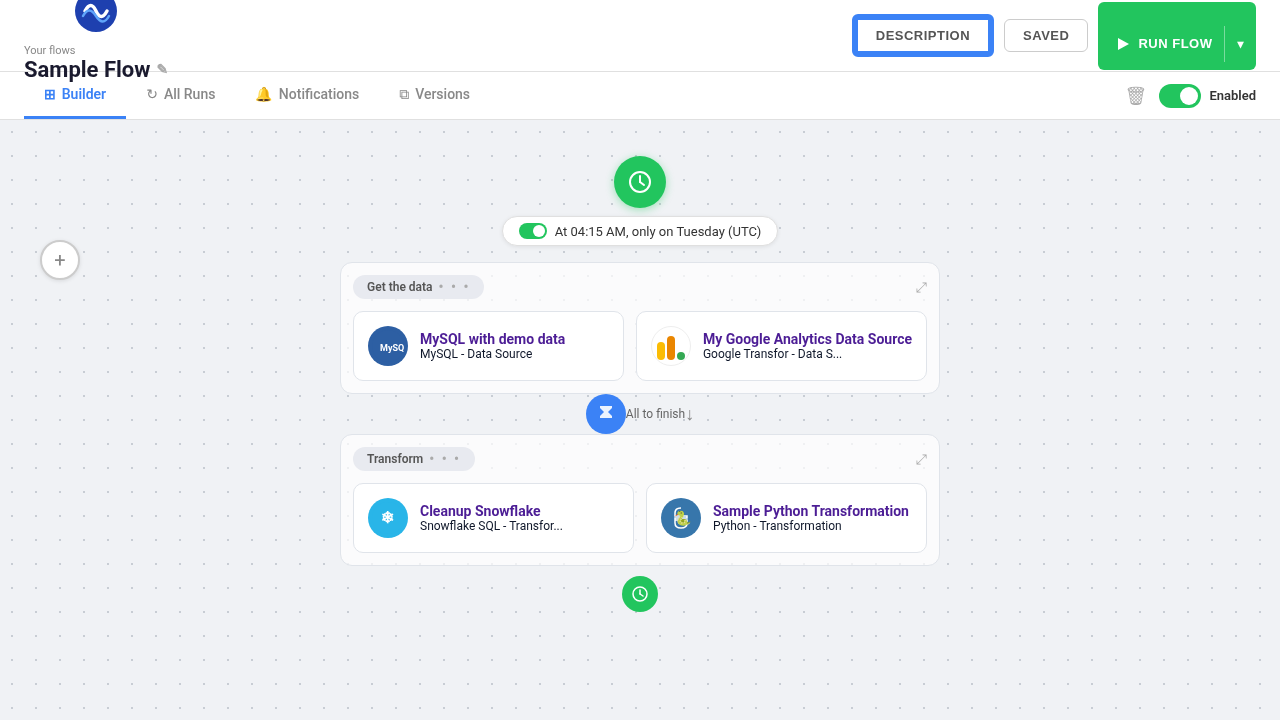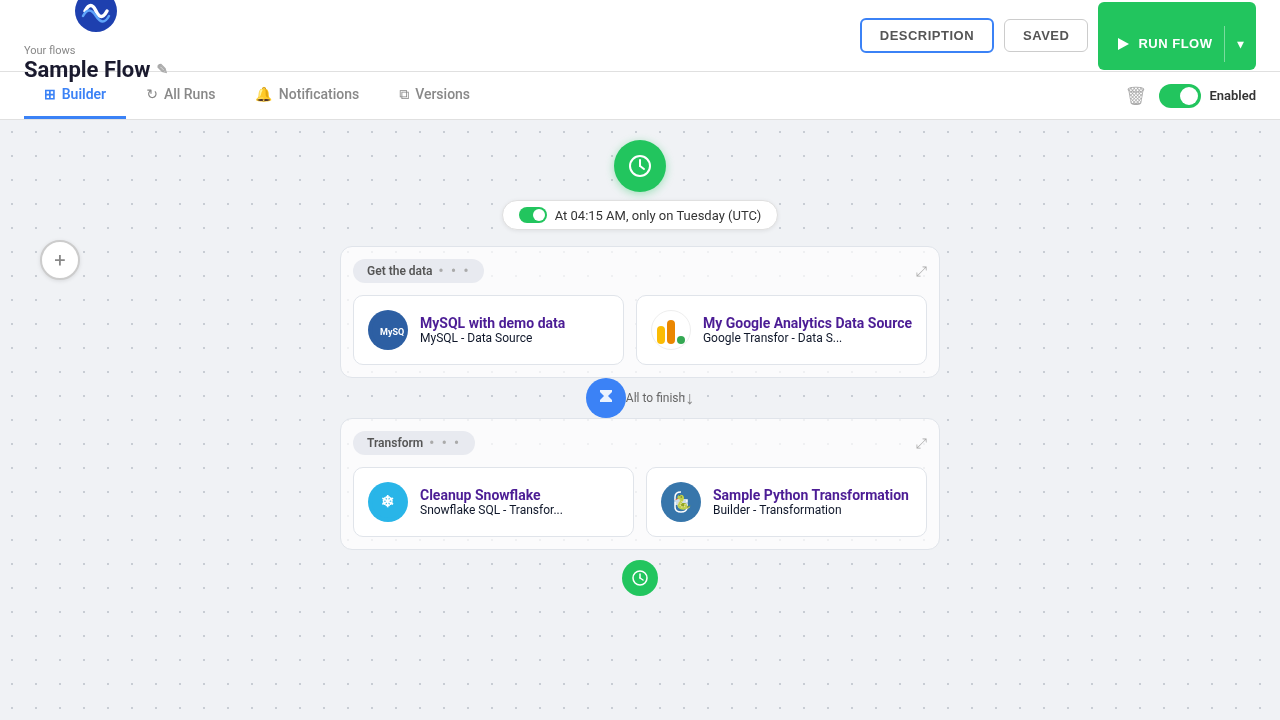--- a/index.html
+++ b/index.html
@@ -54,21 +54,21 @@
       font-size: 14px;
       cursor: pointer;
     }
     .header-actions {
       margin-left: auto;
       display: flex;
       align-items: center;
       gap: 10px;
     }
     .btn-description {
-      border: 2px solid #3b82f6;
+      border: 6px solid #3b82f6;
       background: #fff;
       color: #555;
       padding: 8px 18px;
       border-radius: 6px;
       font-size: 13px;
       font-weight: 600;
       cursor: pointer;
       letter-spacing: 0.5px;
       text-transform: uppercase;
     }
@@ -220,21 +220,21 @@
     }
 
     
     .flow-center {
       position: absolute;
       left: 50%;
       transform: translateX(-50%);
       display: flex;
       flex-direction: column;
       align-items: center;
-      top: 20px;
+      top: 36px;
       width: 620px;
     }
 
     
     .schedule-node {
       width: 52px;
       height: 52px;
       border-radius: 50%;
       background: #22c55e;
       display: flex;
@@ -555,21 +555,21 @@
           <div class="node-logo python">
             <svg width="36" height="36" viewBox="0 0 36 36">
               <circle cx="18" cy="18" r="18" fill="#3776ab"></circle>
 
               <path d="M18 8 C14 8 12 10 12 13 L12 16 L24 16 L24 18 L12 18 L12 23 C12 26 14 28 18 28 C22 28 24 26 24 23 L24 20 L12 20 L12 18" fill="none" stroke="white" stroke-width="1.5"></path>
               <text x="11" y="23" font-size="14" fill="white">🐍</text>
             </svg>
           </div>
           <div class="node-info">
             <div class="node-name">Sample Python Transformation</div>
-            <div class="node-type">Builder - Transformation</div>
+            <div class="node-type">Python - Transformation</div>
           </div>
         </div>
       </div>
     </div>
 
     <div style="display:flex;justify-content:center;margin-top:10px;">
       <div style="width:36px;height:36px;border-radius:50%;background:#22c55e;display:flex;align-items:center;justify-content:center;">
         <svg width="18" height="18" viewBox="0 0 18 18" fill="white">
           <circle cx="9" cy="9" r="7" stroke="white" stroke-width="1.5" fill="none"></circle>
           <line x1="9" y1="5" x2="9" y2="9" stroke="white" stroke-width="1.5" stroke-linecap="round"></line>

